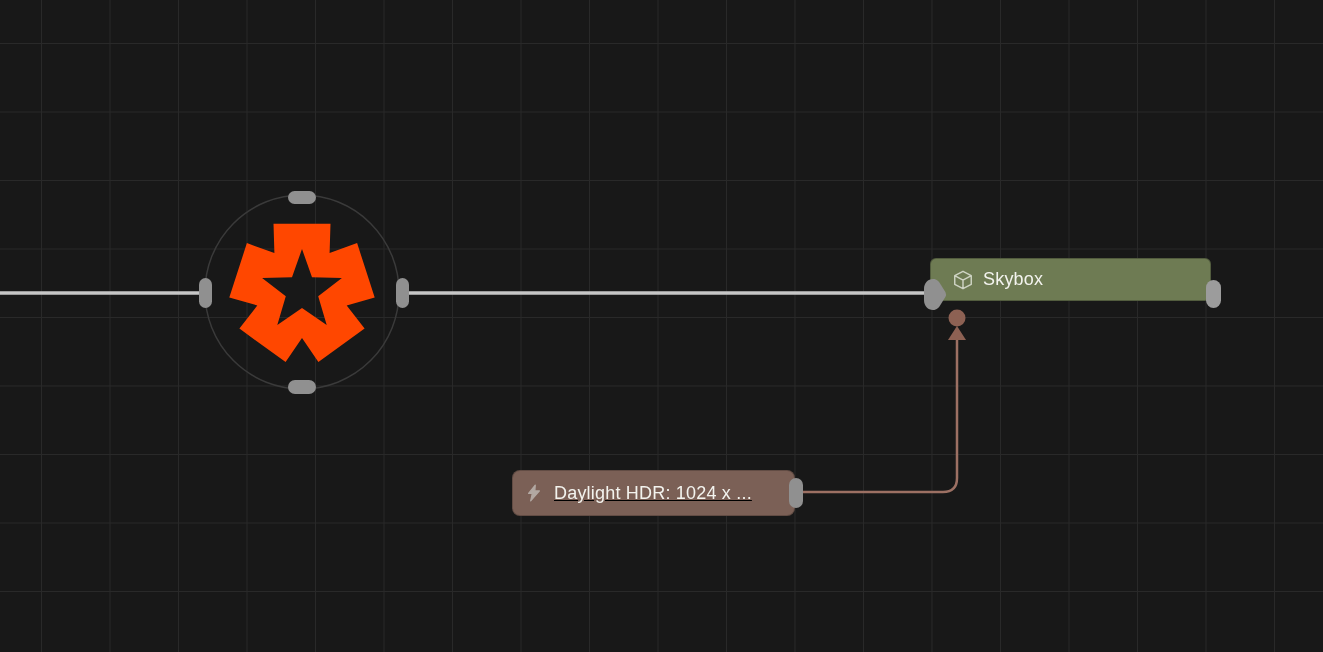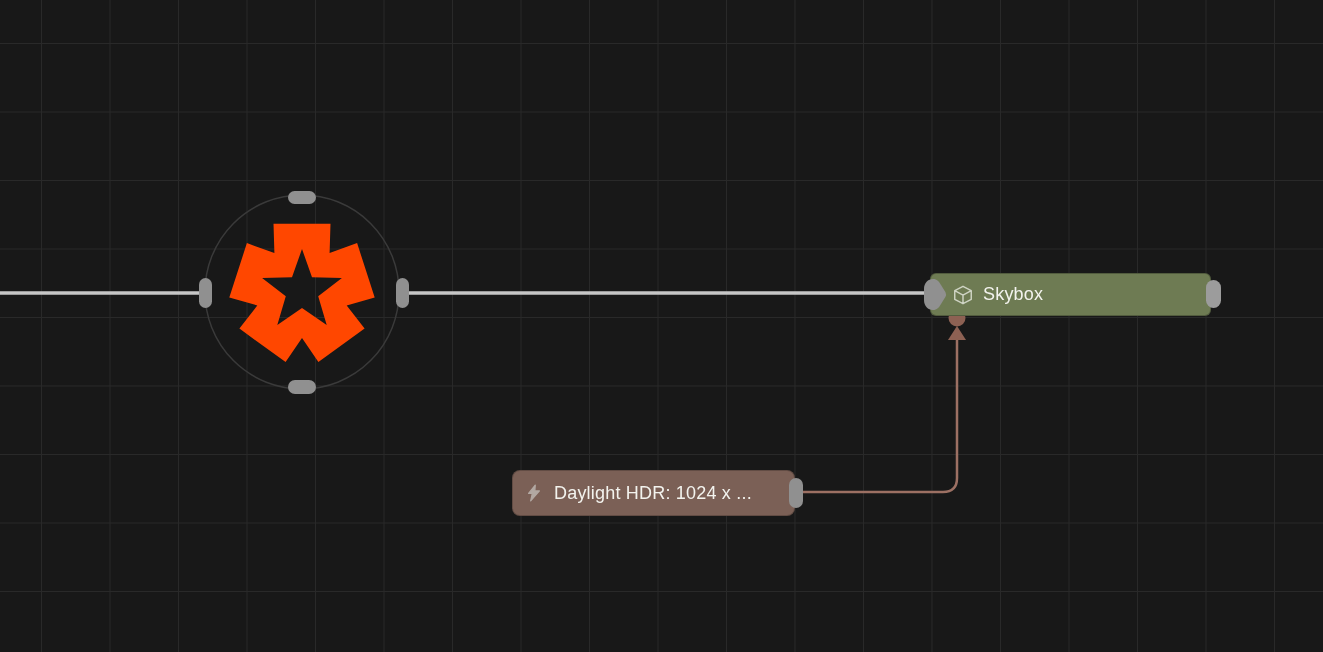--- a/index.html
+++ b/index.html
@@ -9,28 +9,28 @@
     background-image:
       linear-gradient(to right,#292929 1px,transparent 1px),
       linear-gradient(to bottom,#292929 1px,transparent 1px);
     background-size:68.5px 68.5px;
     background-position:41px 43px;
     font-family:"Liberation Sans",sans-serif;
   }
   svg.wire-layer{position:absolute;left:0;top:0;z-index:1;}
   .node{position:absolute;z-index:2;display:flex;align-items:center;box-sizing:border-box;}
   .node-skybox{
-    left:930px;top:273px;width:281px;height:43px;
+    left:930px;top:258px;width:281px;height:43px;
     background:#6e7b53;border:1px solid rgba(0,0,0,0.25);border-radius:6px;
     padding-left:21px;gap:9px;
   }
   .node-daylight{
     left:512px;top:470px;width:283px;height:46px;
     background:#7b6056;border:1px solid rgba(0,0,0,0.2);border-radius:8px;
-    padding-left:11px;gap:10px;
+    padding-left:11px;gap:10px;text-decoration:underline;
   }
   .node-label{color:#f3f3ee;font-size:18px;font-weight:500;letter-spacing:.2px;white-space:nowrap;}
   .handle{position:absolute;z-index:3;background:#909090;border-radius:999px;}
   .h-top{left:288px;top:191px;width:28px;height:13px;}
   .h-bottom{left:288px;top:380px;width:28px;height:14px;}
   .h-left{left:199px;top:278px;width:13px;height:30px;}
   .h-right{left:396px;top:278px;width:13px;height:30px;}
   .h-skybox-out{left:1206px;top:280px;width:15px;height:28px;background:#9c9c9c;}
   .h-daylight-out{left:789px;top:478px;width:14px;height:30px;}
   .h-skybox-in{position:absolute;z-index:3;left:922px;top:277px;width:25px;height:35px;background:none;border-radius:0;}

